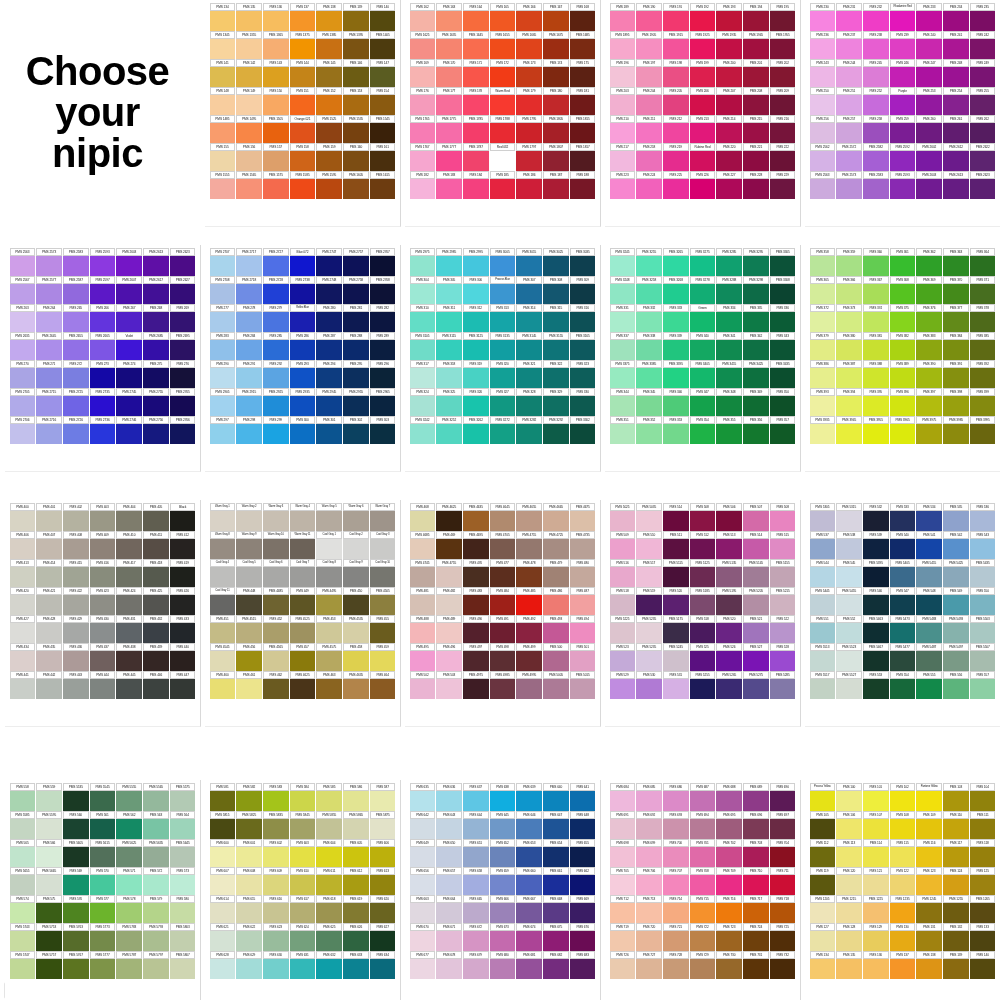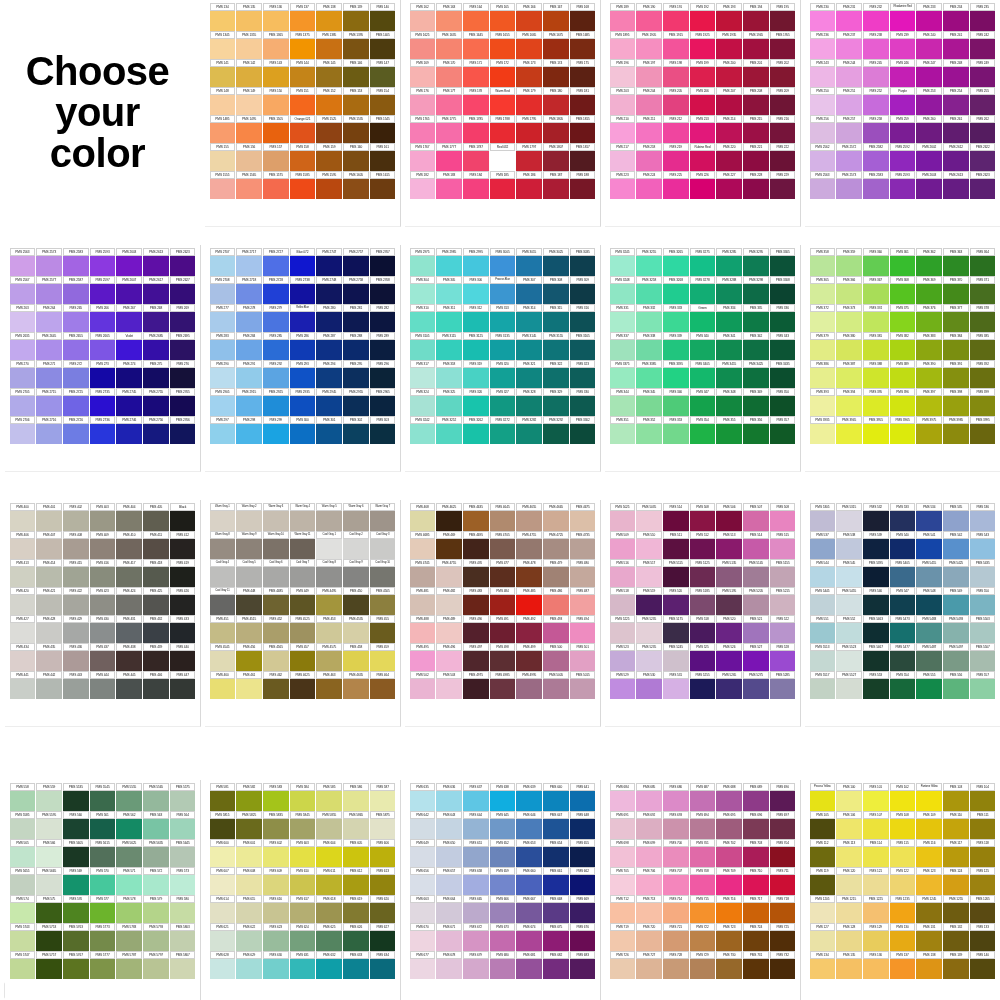--- a/index.html
+++ b/index.html
@@ -68,21 +68,21 @@
     font-size:15px;color:#d8d8d8;font-weight:700;letter-spacing:1px;
     font-family:"Liberation Sans",sans-serif;
   }
 </style>
 </head>
 <body>
 
 <div id="sheet">
 
   <div id="headline">
-    <div class="htext">Choose your color</div>
+    <div class="htext">Choose your nipic</div>
   </div>
 
   <div id="watermark">
     <div class="wbox">昵</div>
     <div class="wbox">图</div>
     <div class="wbox">网</div>
     <div class="wtxt">www.nipic.com</div>
   </div>
 
 <div class="panel" style="left: 205px; top: 0px; width: 196px; height: 227px;">

